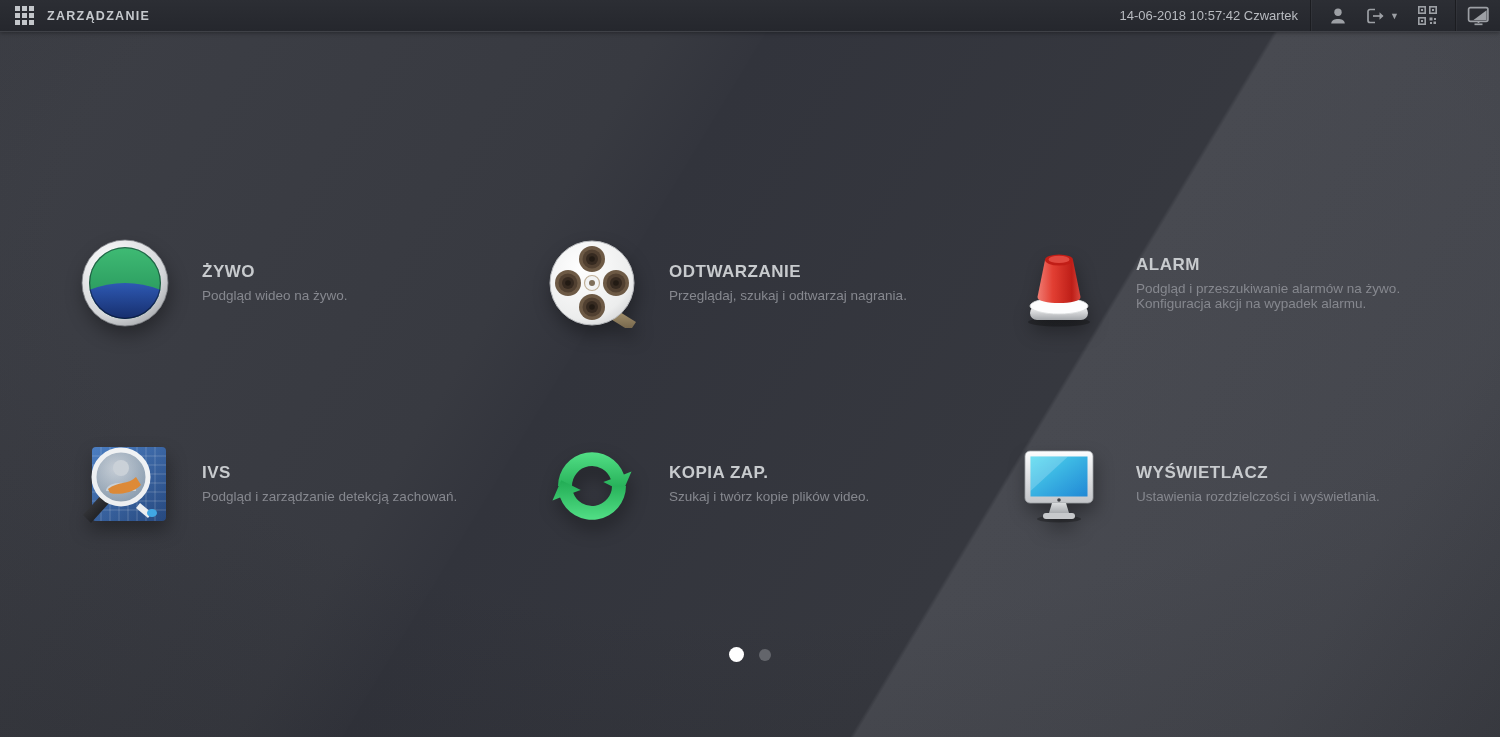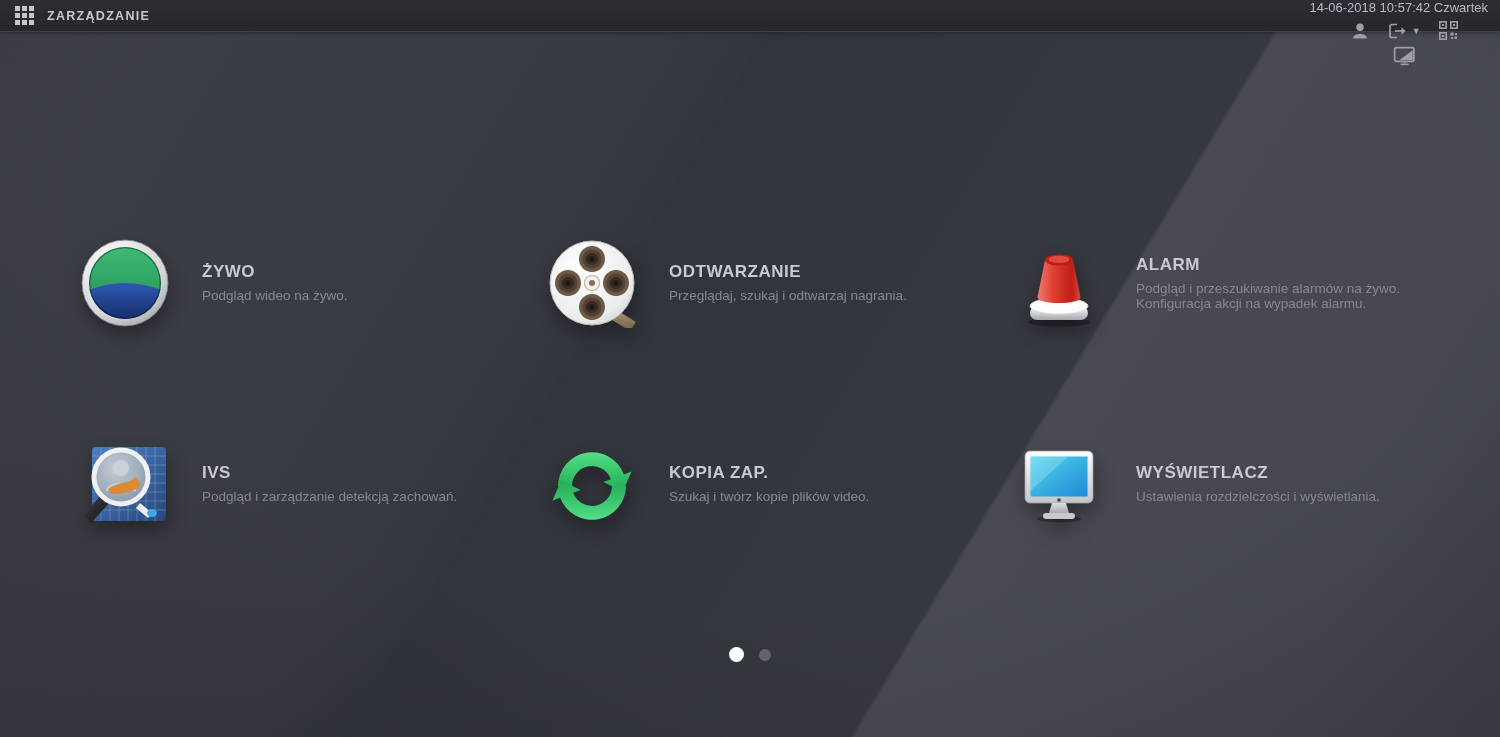--- a/index.html
+++ b/index.html
@@ -17,21 +17,21 @@
   
   .topbar{
     position:absolute;left:0;top:0;width:100%;height:31px;z-index:5;
     background:linear-gradient(#2c2e34,#25272d);
     border-bottom:1px solid #3f4147;
     display:flex;align-items:center;justify-content:space-between;
     box-shadow:0 1px 4px rgba(0,0,0,0.35);
     gap:42px;
   }
   .tb-left{display:flex;align-items:center;gap:13px;padding-left:15px;}
-  .tb-right{display:flex;align-items:center;height:100%;flex-direction:column;}
+  .tb-right{display:flex;align-items:center;height:100%;}
   .app-title{
     color:#c6c9cd;font-size:12.5px;font-weight:bold;letter-spacing:1.3px;
   }
   .datetime{color:#b8bbc0;font-size:13px;padding-right:12px;}
   .vsep{width:1px;height:31px;background:#1b1c20;box-shadow:1px 0 0 rgba(255,255,255,0.04);}
   .tb-btn{
     background:none;border:none;padding:0;margin:0;cursor:pointer;
     display:flex;align-items:center;justify-content:center;height:31px;
   }
   .tb-group{display:flex;align-items:center;gap:0;padding:0 6px;}

